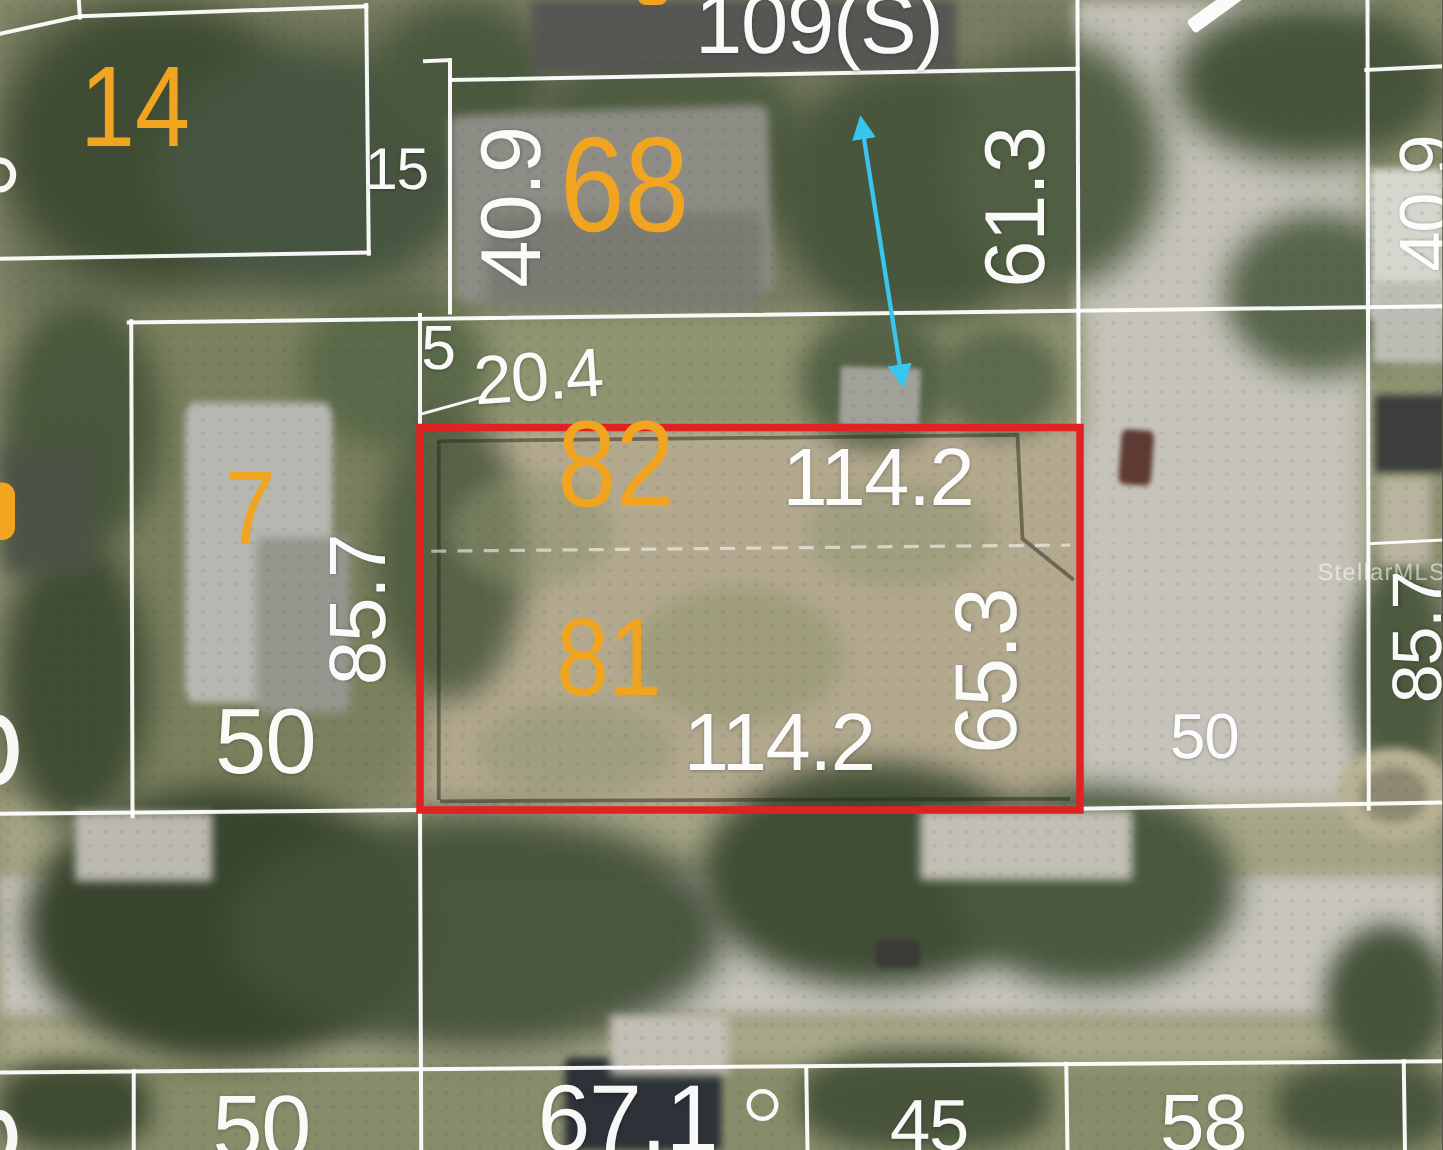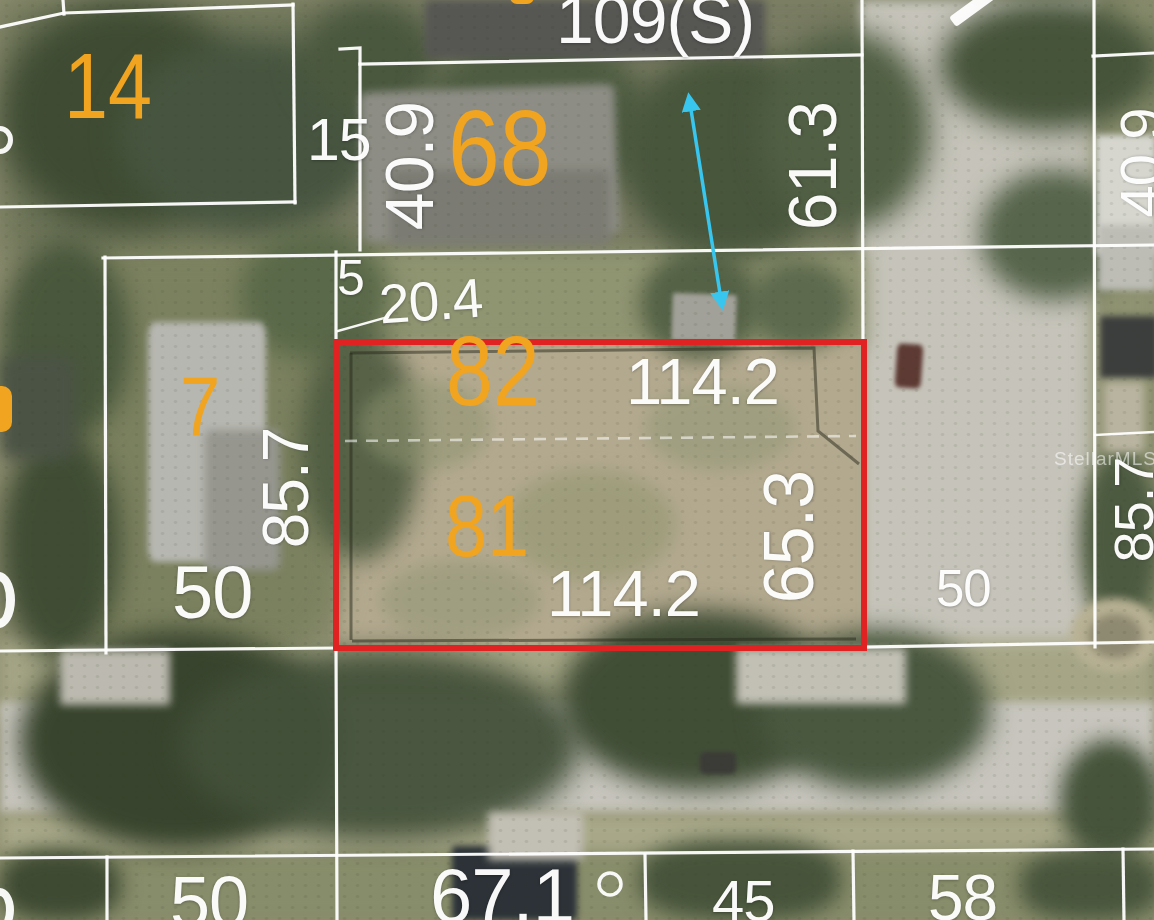--- a/index.html
+++ b/index.html
@@ -145,21 +145,21 @@
     <circle class="ring" cx="610" cy="884" r="11"></circle>
   </svg>
 
   <div class="lbl o" style="left:64px;top:40px;font-size:92px;">14</div>
   <div class="lbl o" style="left:448px;top:94px;font-size:108px;">68</div>
   <div class="lbl o" style="left:180px;top:364px;font-size:84px;">7</div>
   <div class="lbl o" style="left:446px;top:322px;font-size:98px;">82</div>
   <div class="lbl o" style="left:445px;top:482px;font-size:88px;">81</div>
 
   <div class="lbl w" style="left:556px;top:-15px;font-size:68px;">109(S)</div>
-  <div class="lbl w" style="left:307px;top:111px;font-size:59px;">15</div>
+  <div class="lbl w" style="left:292px;top:111px;font-size:47px;">15</div>
   <div class="lbl w" style="left:337px;top:253px;font-size:50px;">5</div>
   <div class="lbl w" style="left:379px;top:274px;font-size:55px;transform:rotate(-4deg);">20.4</div>
   <div class="lbl w" style="left:626px;top:349px;font-size:65px;">114.2</div>
   <div class="lbl w" style="left:547px;top:561px;font-size:65px;">114.2</div>
   <div class="lbl w" style="left:172px;top:556px;font-size:74px;">50</div>
   <div class="lbl w" style="left:936px;top:563px;font-size:51px;">50</div>
   <div class="lbl w" style="left:170px;top:866px;font-size:72px;">50</div>
   <div class="lbl w" style="left:430px;top:858px;font-size:76px;">67.1</div>
   <div class="lbl w" style="left:712px;top:872px;font-size:58px;">45</div>
   <div class="lbl w" style="left:928px;top:866px;font-size:64px;">58</div>

